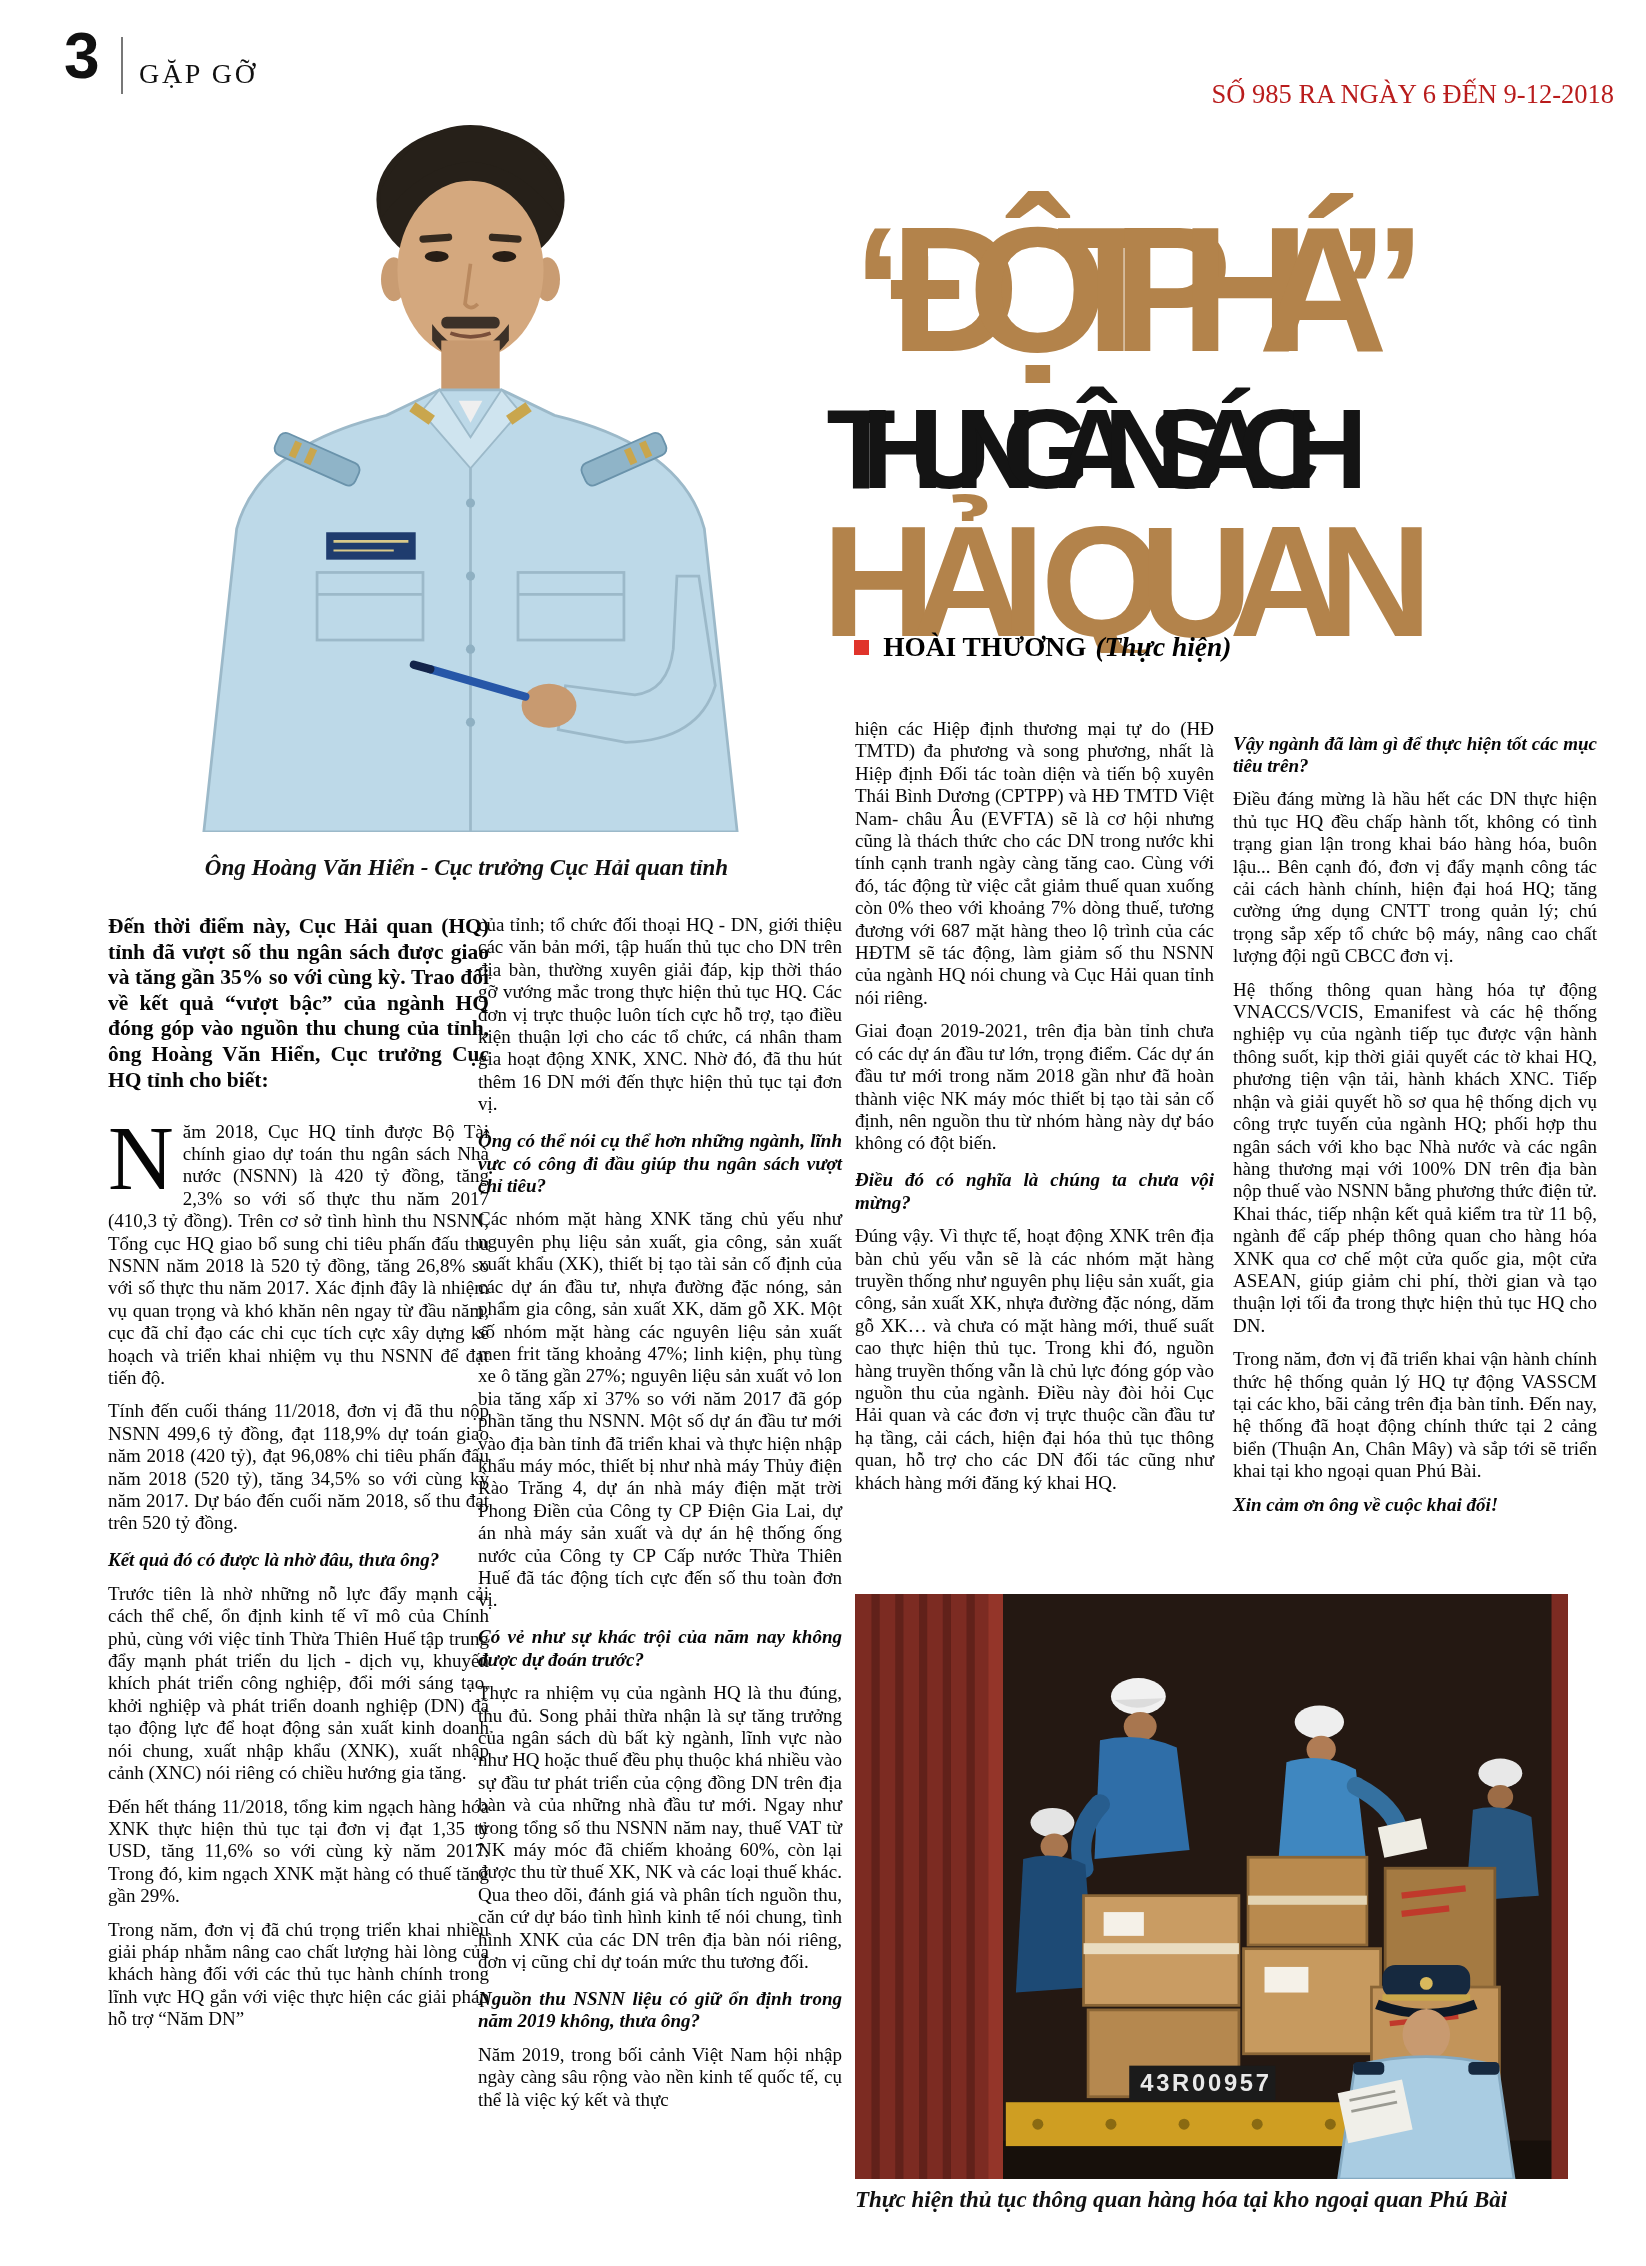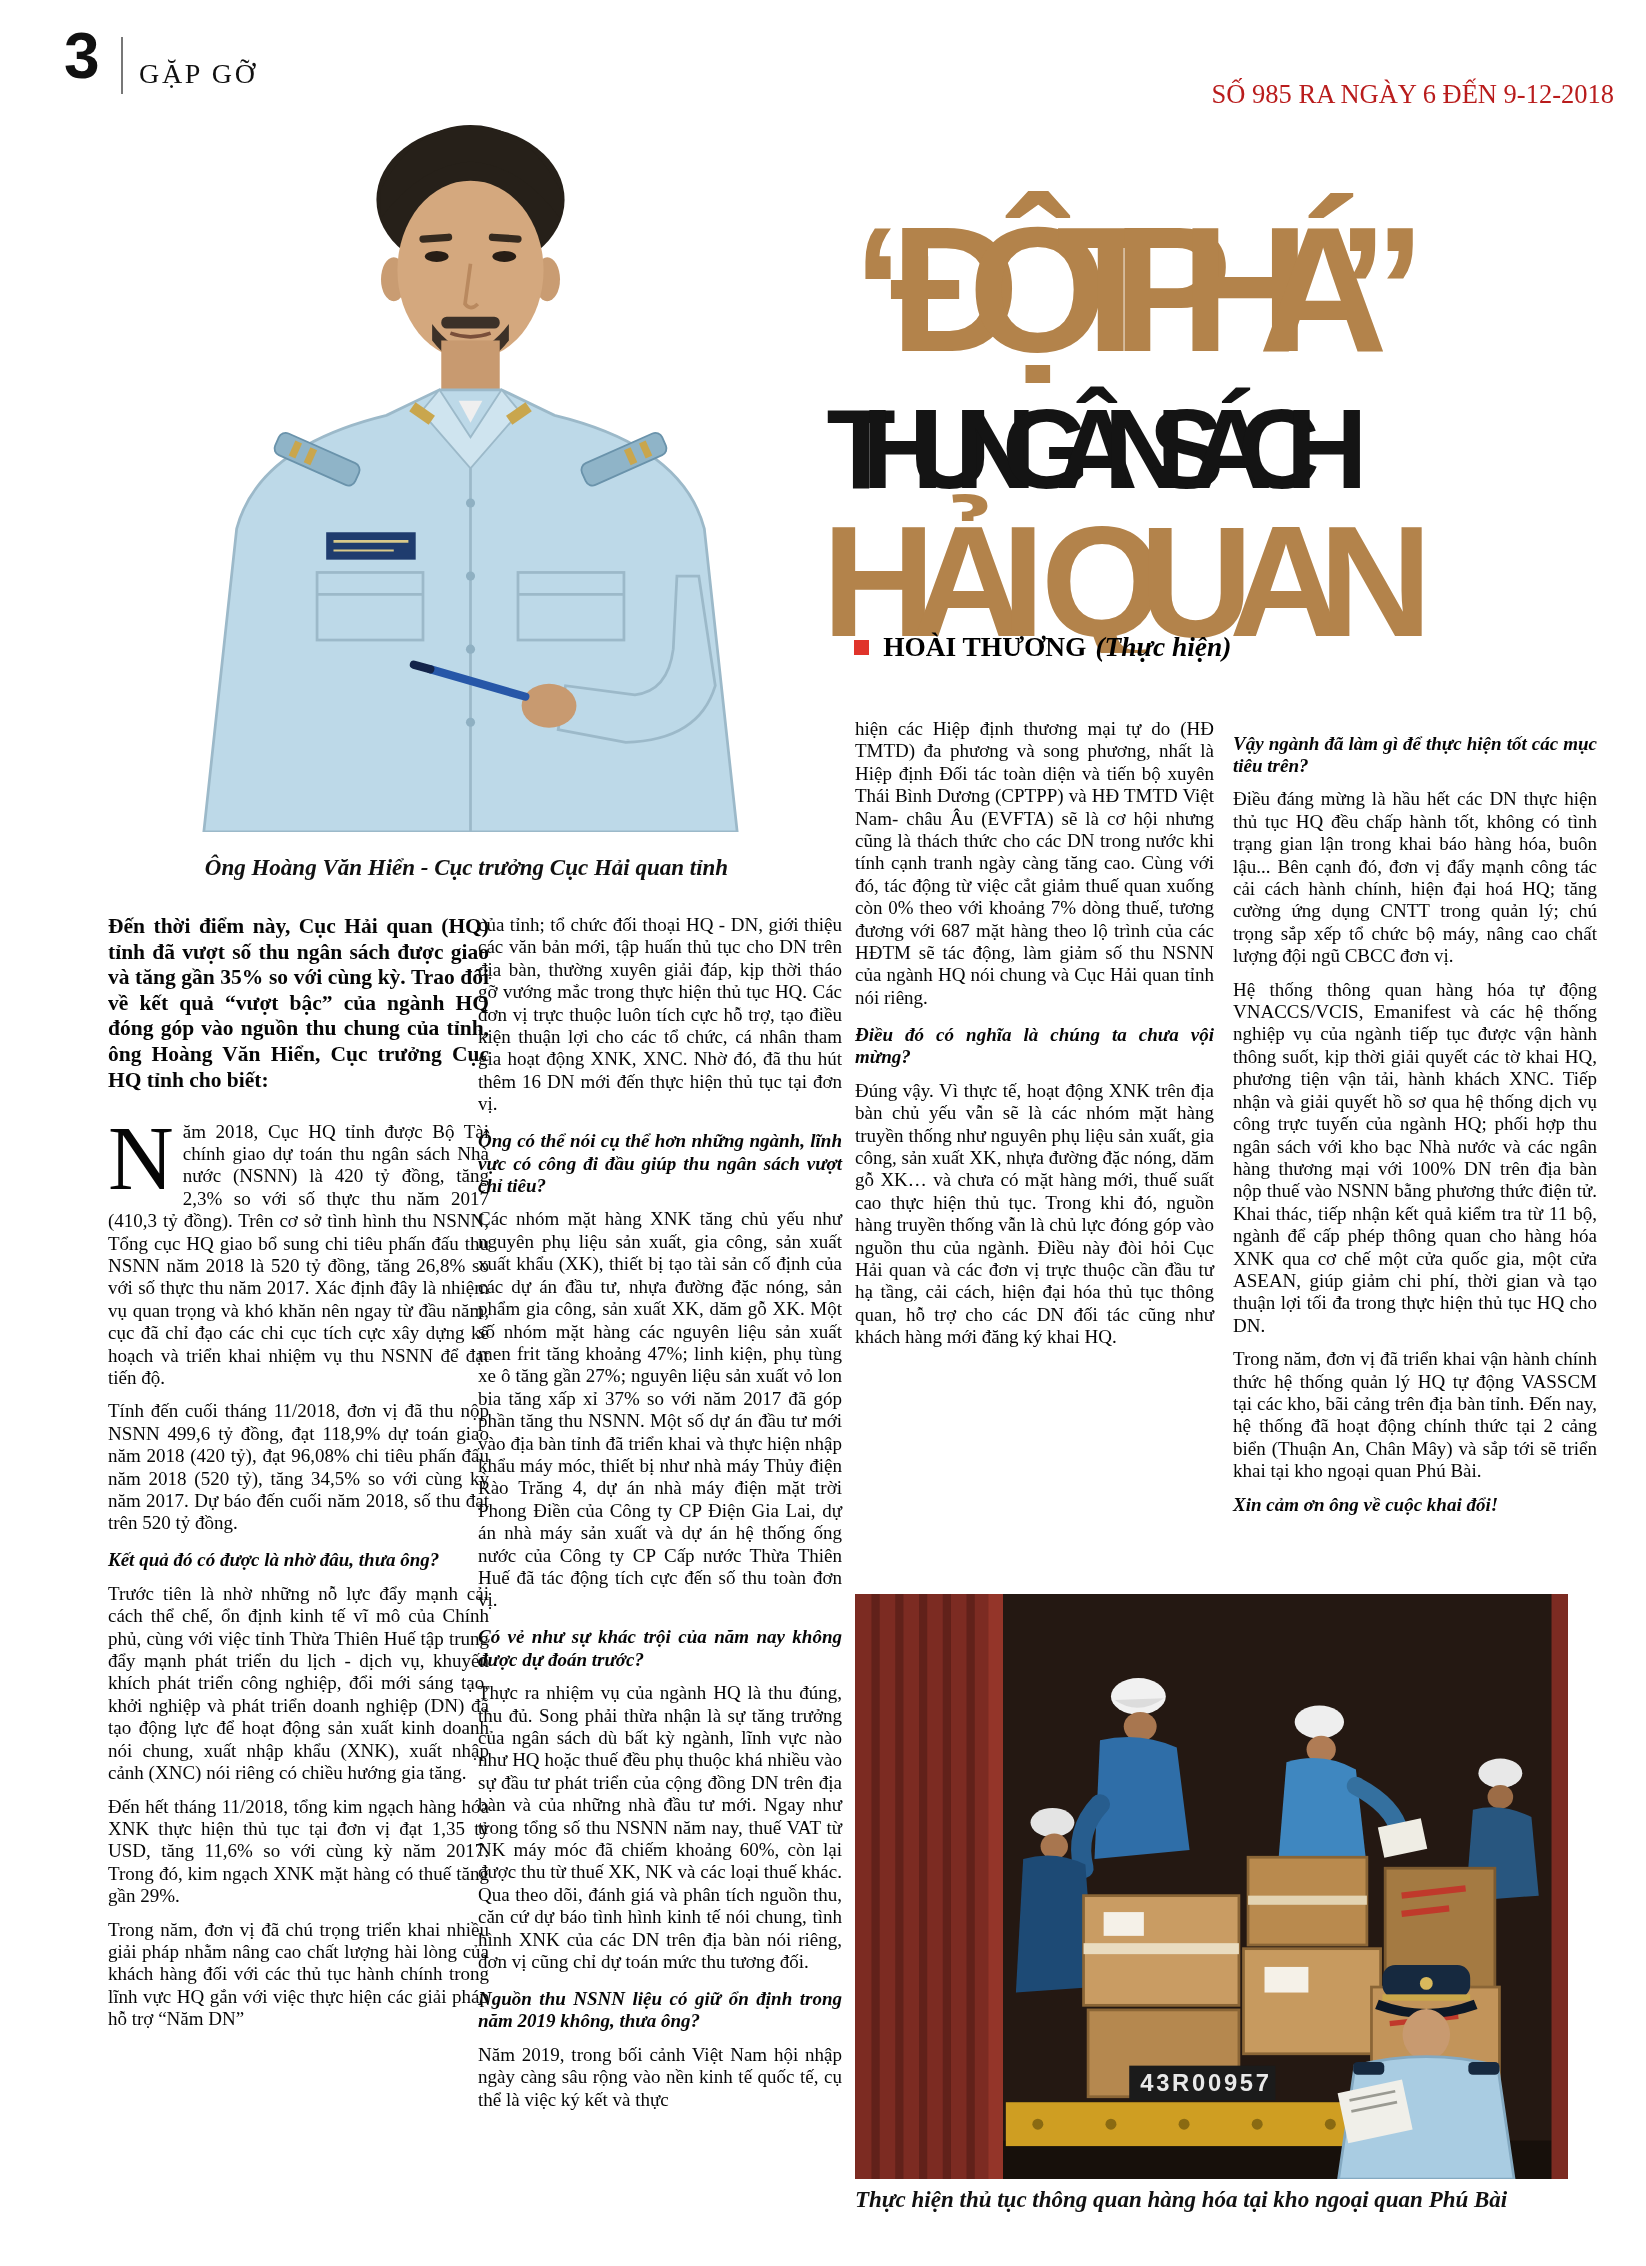--- a/index.html
+++ b/index.html
@@ -146,20 +146,21 @@
     <p class="q">Ông có thể nói cụ thể hơn những ngành, lĩnh vực có công đi đầu giúp thu ngân sách vượt chỉ tiêu?</p>
     <p>Các nhóm mặt hàng XNK tăng chủ yếu như nguyên phụ liệu sản xuất, gia công, sản xuất xuất khẩu (XK), thiết bị tạo tài sản cố định của các dự án đầu tư, nhựa đường đặc nóng, sản phẩm gia công, sản xuất XK, dăm gỗ XK. Một số nhóm mặt hàng các nguyên liệu sản xuất men frit tăng khoảng 47%; linh kiện, phụ tùng xe ô tăng gần 27%; nguyên liệu sản xuất vỏ lon bia tăng xấp xỉ 37% so với năm 2017 đã góp phần tăng thu NSNN. Một số dự án đầu tư mới vào địa bàn tỉnh đã triển khai và thực hiện nhập khẩu máy móc, thiết bị như nhà máy Thủy điện Rào Trăng 4, dự án nhà máy điện mặt trời Phong Điền của Công ty CP Điện Gia Lai, dự án nhà máy sản xuất và dự án hệ thống ống nước của Công ty CP Cấp nước Thừa Thiên Huế đã tác động tích cực đến số thu toàn đơn vị.</p>
     <p class="q">Có vẻ như sự khác trội của năm nay không được dự đoán trước?</p>
     <p>Thực ra nhiệm vụ của ngành HQ là thu đúng, thu đủ. Song phải thừa nhận là sự tăng trưởng của ngân sách dù bất kỳ ngành, lĩnh vực nào như HQ hoặc thuế đều phụ thuộc khá nhiều vào sự đầu tư phát triển của cộng đồng DN trên địa bàn và của những nhà đầu tư mới. Ngay như trong tổng số thu NSNN năm nay, thuế VAT từ NK máy móc đã chiếm khoảng 60%, còn lại được thu từ thuế XK, NK và các loại thuế khác. Qua theo dõi, đánh giá và phân tích nguồn thu, căn cứ dự báo tình hình kinh tế nói chung, tình hình XNK của các DN trên địa bàn nói riêng, đơn vị cũng chỉ dự toán mức thu tương đối.</p>
     <p class="q">Nguồn thu NSNN liệu có giữ ổn định trong năm 2019 không, thưa ông?</p>
     <p>Năm 2019, trong bối cảnh Việt Nam hội nhập ngày càng sâu rộng vào nền kinh tế quốc tế, cụ thể là việc ký kết và thực</p>
   </div>
 
   <div class="col" id="col3">
     <p>hiện các Hiệp định thương mại tự do (HĐ TMTD) đa phương và song phương, nhất là Hiệp định Đối tác toàn diện và tiến bộ xuyên Thái Bình Dương (CPTPP) và HĐ TMTD Việt Nam- châu Âu (EVFTA) sẽ là cơ hội nhưng cũng là thách thức cho các DN trong nước khi tính cạnh tranh ngày càng tăng cao. Cùng với đó, tác động từ việc cắt giảm thuế quan xuống còn 0% theo với khoảng 7% dòng thuế, tương đương với 687 mặt hàng theo lộ trình của các HĐTM sẽ tác động, làm giảm số thu NSNN của ngành HQ nói chung và Cục Hải quan tỉnh nói riêng.</p>
+    <p>Giai đoạn 2019-2021, trên địa bàn tỉnh chưa có các dự án đầu tư lớn, trọng điểm. Các dự án đầu tư mới trong năm 2018 gần như đã hoàn thành việc NK máy móc thiết bị tạo tài sản cố định, nên nguồn thu từ nhóm hàng này dự báo không có đột biến.</p>
     <p class="q">Điều đó có nghĩa là chúng ta chưa vội mừng?</p>
     <p>Đúng vậy. Vì thực tế, hoạt động XNK trên địa bàn chủ yếu vẫn sẽ là các nhóm mặt hàng truyền thống như nguyên phụ liệu sản xuất, gia công, sản xuất XK, nhựa đường đặc nóng, dăm gỗ XK… và chưa có mặt hàng mới, thuế suất cao thực hiện thủ tục. Trong khi đó, nguồn hàng truyền thống vẫn là chủ lực đóng góp vào nguồn thu của ngành. Điều này đòi hỏi Cục Hải quan và các đơn vị trực thuộc cần đầu tư hạ tầng, cải cách, hiện đại hóa thủ tục thông quan, hỗ trợ cho các DN đối tác cũng như khách hàng mới đăng ký khai HQ.</p>
   </div>
 
   <div class="col" id="col4">
     <p class="q">Vậy ngành đã làm gì để thực hiện tốt các mục tiêu trên?</p>
     <p>Điều đáng mừng là hầu hết các DN thực hiện thủ tục HQ đều chấp hành tốt, không có tình trạng gian lận trong khai báo hàng hóa, buôn lậu... Bên cạnh đó, đơn vị đẩy mạnh công tác cải cách hành chính, hiện đại hoá HQ; tăng cường ứng dụng CNTT trong quản lý; chú trọng sắp xếp tổ chức bộ máy, nâng cao chất lượng đội ngũ CBCC đơn vị.</p>
     <p>Hệ thống thông quan hàng hóa tự động VNACCS/VCIS, Emanifest và các hệ thống nghiệp vụ của ngành tiếp tục được vận hành thông suốt, kịp thời giải quyết các tờ khai HQ, phương tiện vận tải, hành khách XNC. Tiếp nhận và giải quyết hồ sơ qua hệ thống dịch vụ công trực tuyến của ngành HQ; phối hợp thu ngân sách với kho bạc Nhà nước và các ngân hàng thương mại với 100% DN trên địa bàn nộp thuế vào NSNN bằng phương thức điện tử. Khai thác, tiếp nhận kết quả kiểm tra từ 11 bộ, ngành để cấp phép thông quan cho hàng hóa XNK qua cơ chế một cửa quốc gia, một cửa ASEAN, giúp giảm chi phí, thời gian và tạo thuận lợi tối đa trong thực hiện thủ tục HQ cho DN.</p>
     <p>Trong năm, đơn vị đã triển khai vận hành chính thức hệ thống quản lý HQ tự động VASSCM tại các kho, bãi cảng trên địa bàn tỉnh. Đến nay, hệ thống đã hoạt động chính thức tại 2 cảng biển (Thuận An, Chân Mây) và sắp tới sẽ triển khai tại kho ngoại quan Phú Bài.</p>
     <p class="closing">Xin cảm ơn ông về cuộc khai đổi!</p>

